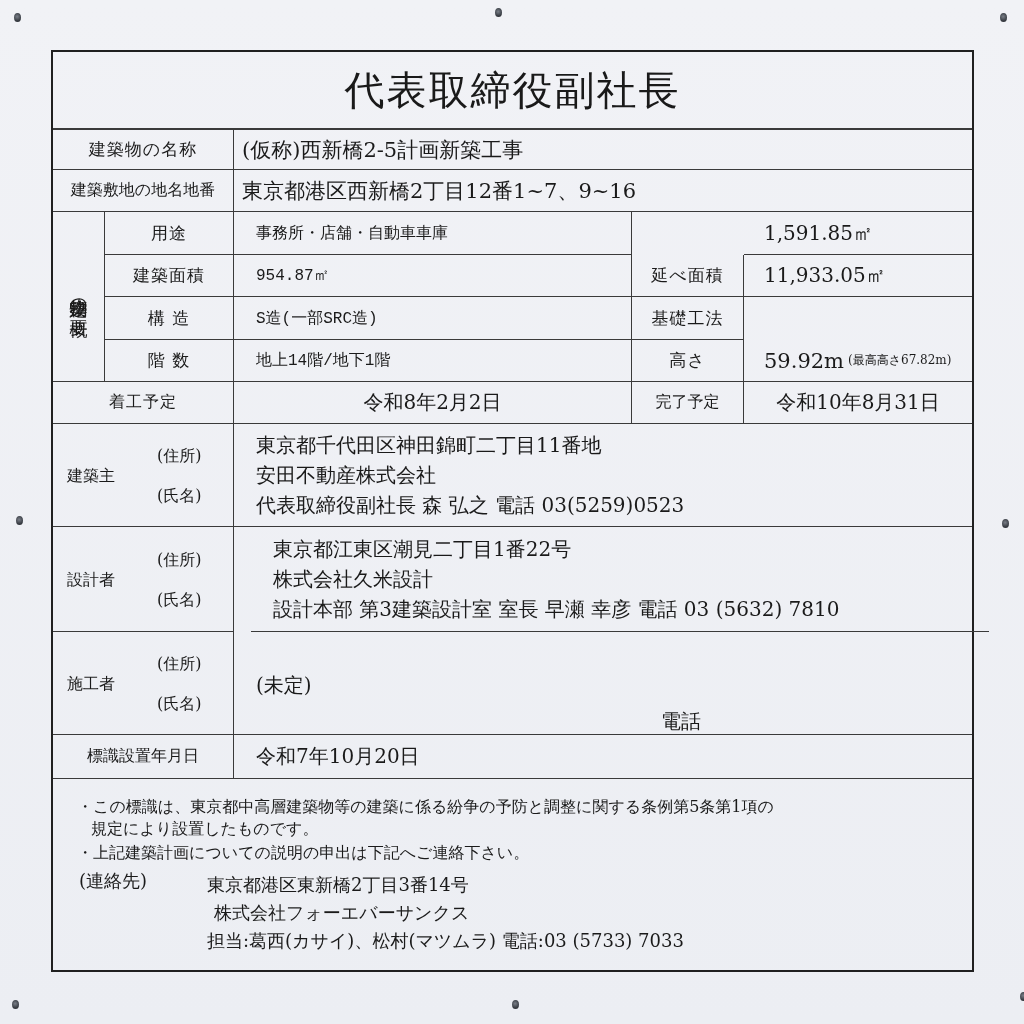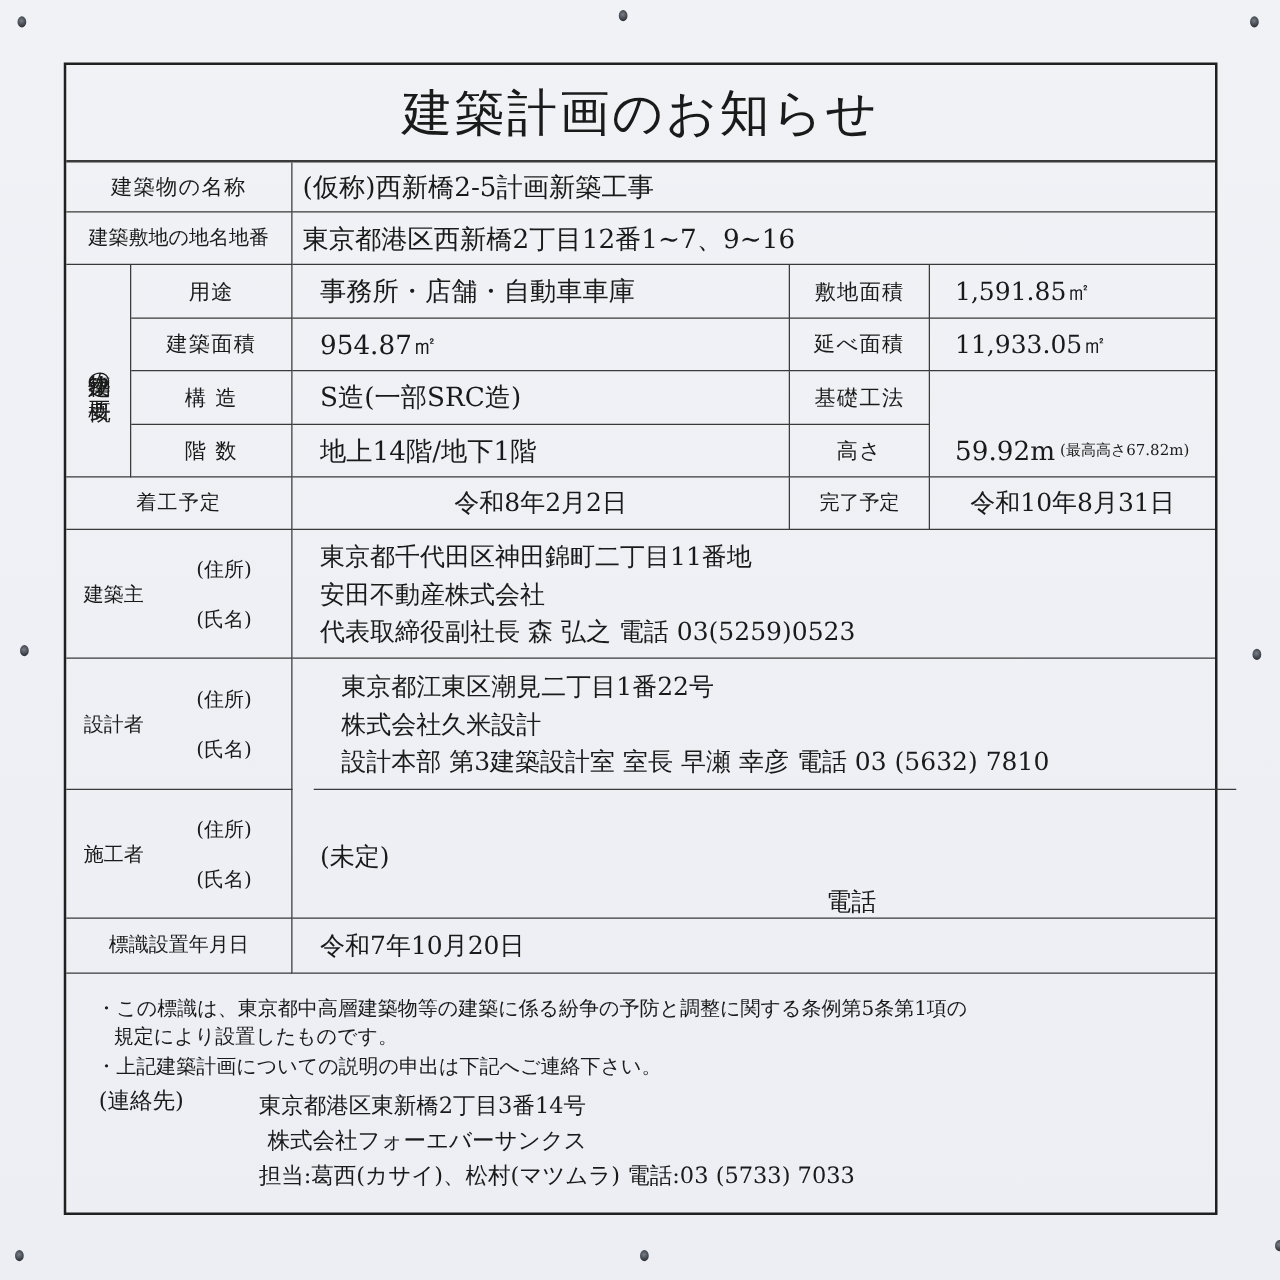--- a/index.html
+++ b/index.html
@@ -24,21 +24,21 @@
     border: 2px solid #202020; box-sizing: border-box;
   }
   .cell {
     position: absolute; box-sizing: border-box;
     border-right: 1.5px solid #3a3a3a; border-bottom: 1.5px solid #3a3a3a;
     display: flex; align-items: center;
   }
   .noright { border-right: none; }
   .center { justify-content: center; }
   .lbl { font-size: 17px; letter-spacing: 1px; }
-  .val { font-size: 21px; padding-left: 22px; }
+  .val { font-size: 16px; padding-left: 22px; font-family: Liberation Mono, monospace; }
   .title {
     position: absolute; left: 0; top: 0; width: 919px; height: 78px;
     border-bottom: 2px solid #3a3a3a; box-sizing: border-box;
     display: flex; align-items: center; justify-content: center;
     font-size: 40px; letter-spacing: 2px;
   }
   .vert {
     writing-mode: vertical-rl; text-orientation: upright;
     font-size: 18px; letter-spacing: 0px; line-height: 1;
   }
@@ -59,35 +59,34 @@
   <div class="screw" style="left:14px;top:13px;"></div>
   <div class="screw" style="left:495px;top:8px;"></div>
   <div class="screw" style="left:1000px;top:13px;"></div>
   <div class="screw" style="left:16px;top:516px;"></div>
   <div class="screw" style="left:1002px;top:519px;"></div>
   <div class="screw" style="left:12px;top:1000px;"></div>
   <div class="screw" style="left:512px;top:1000px;"></div>
   <div class="screw" style="left:1020px;top:992px;"></div>
 
   <div class="frame">
-    <div class="title">建築計画のお知らせ</div>
+    <div class="title">代表取締役副社長</div>
 
     <div class="cell center lbl" style="left:0;top:78px;width:181px;height:40px;">建築物の名称</div>
     <div class="cell noright" style="left:181px;top:78px;width:738px;height:40px;font-size:21px;padding-left:8px;">(仮称)西新橋2-5計画新築工事</div>
 
     <div class="cell center" style="left:0;top:118px;width:181px;height:42px;font-size:16px;">建築敷地の地名地番</div>
     <div class="cell noright" style="left:181px;top:118px;width:738px;height:42px;font-size:21px;padding-left:8px;">東京都港区西新橋2丁目12番1~7、9~16</div>
 
     <div class="cell center" style="left:0;top:160px;width:52px;height:170px;">
       <span class="vert">建築物の概要</span>
     </div>
 
     <div class="cell center lbl" style="left:52px;top:160px;width:129px;height:43px;">用途</div>
     <div class="cell val" style="left:181px;top:160px;width:398px;height:43px;">事務所・店舗・自動車車庫</div>
-    <div class="cell center lbl" style="left:579px;top:160px;width:112px;height:43px;">敷地面積</div>
     <div class="cell noright" style="left:691px;top:160px;width:228px;height:43px;font-size:20px;padding-left:20px;">1,591.85㎡</div>
 
     <div class="cell center lbl" style="left:52px;top:203px;width:129px;height:42px;">建築面積</div>
     <div class="cell val" style="left:181px;top:203px;width:398px;height:42px;">954.87㎡</div>
     <div class="cell center lbl" style="left:579px;top:203px;width:112px;height:42px;">延べ面積</div>
     <div class="cell noright" style="left:691px;top:203px;width:228px;height:42px;font-size:20px;padding-left:20px;">11,933.05㎡</div>
 
     <div class="cell center lbl" style="left:52px;top:245px;width:129px;height:43px;">構 造</div>
     <div class="cell val" style="left:181px;top:245px;width:398px;height:43px;">S造(一部SRC造)</div>
     <div class="cell center lbl" style="left:579px;top:245px;width:112px;height:43px;">基礎工法</div>

